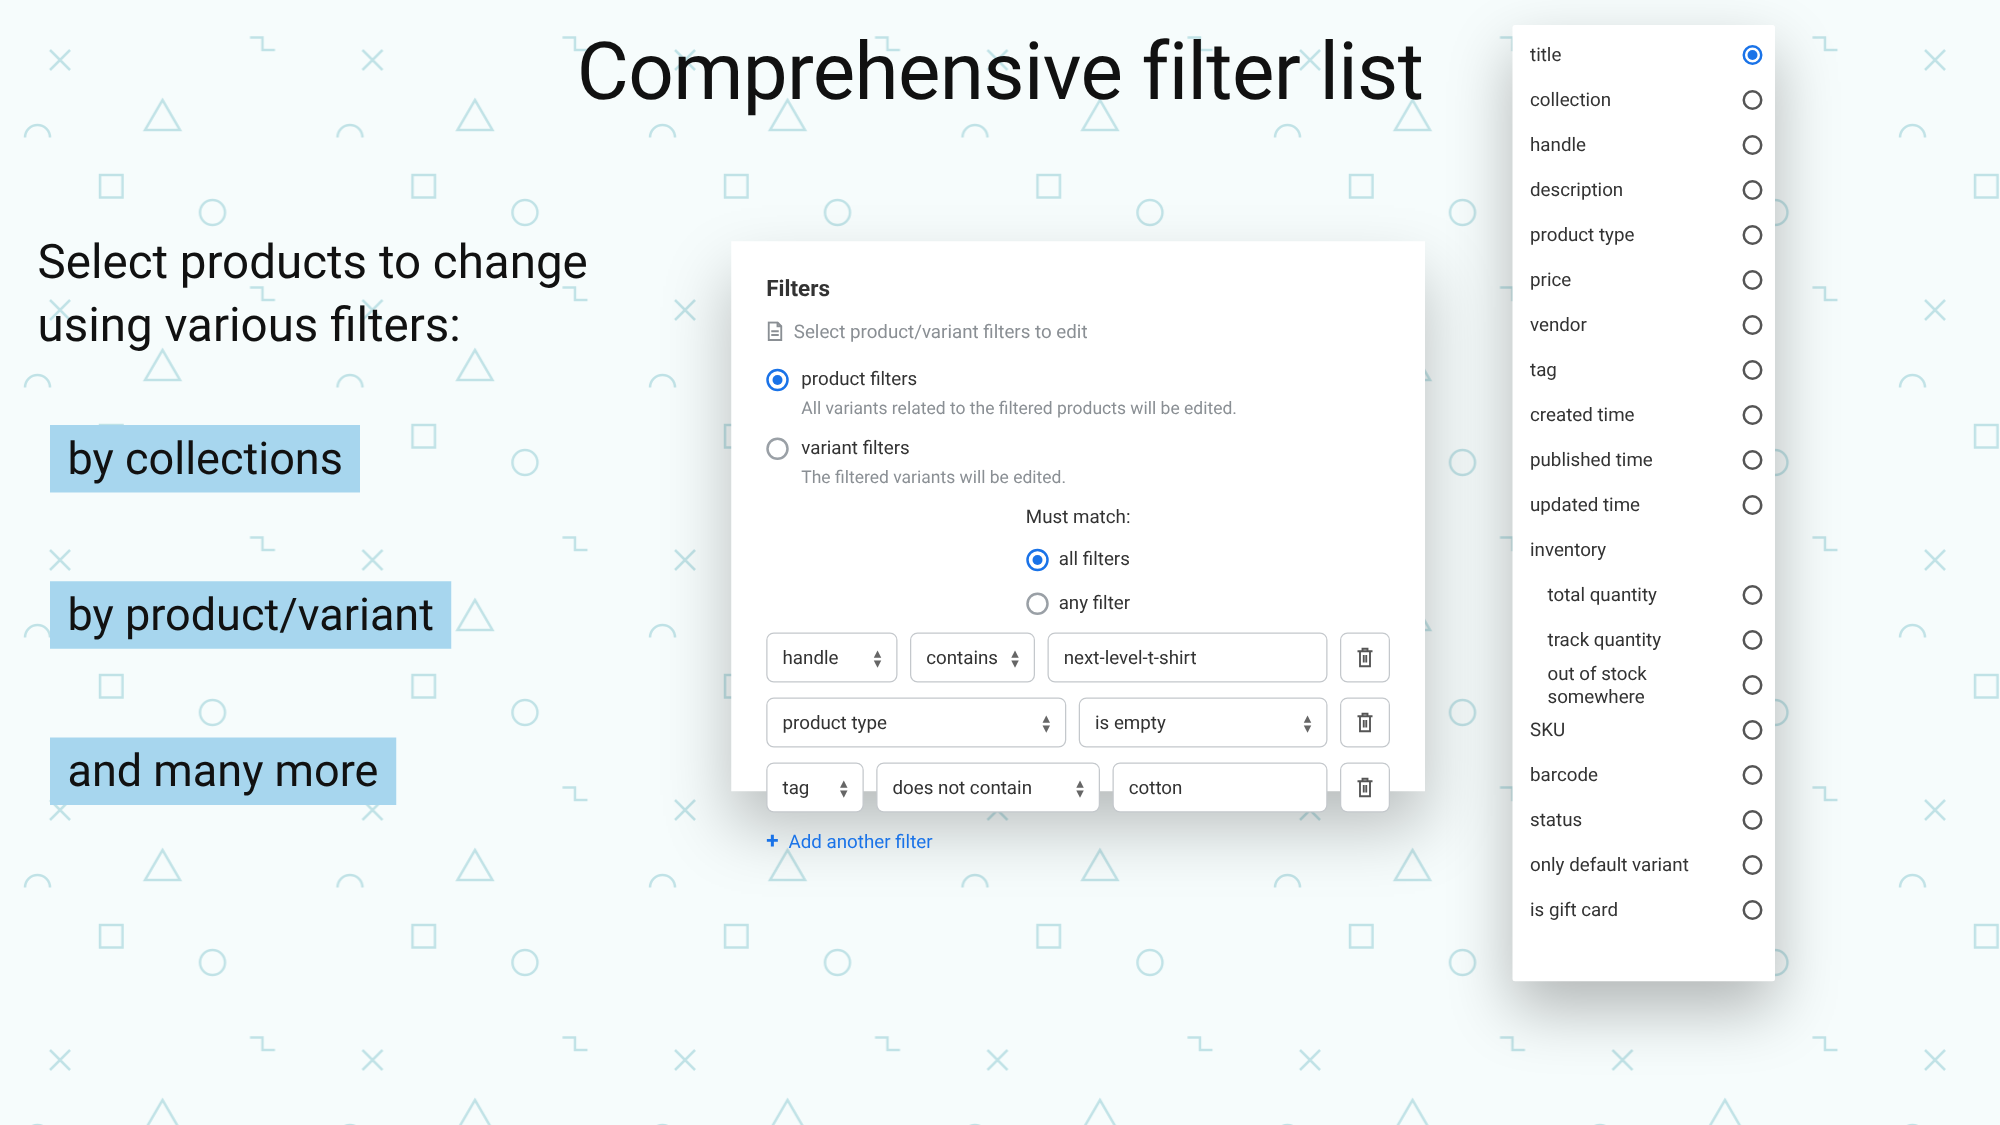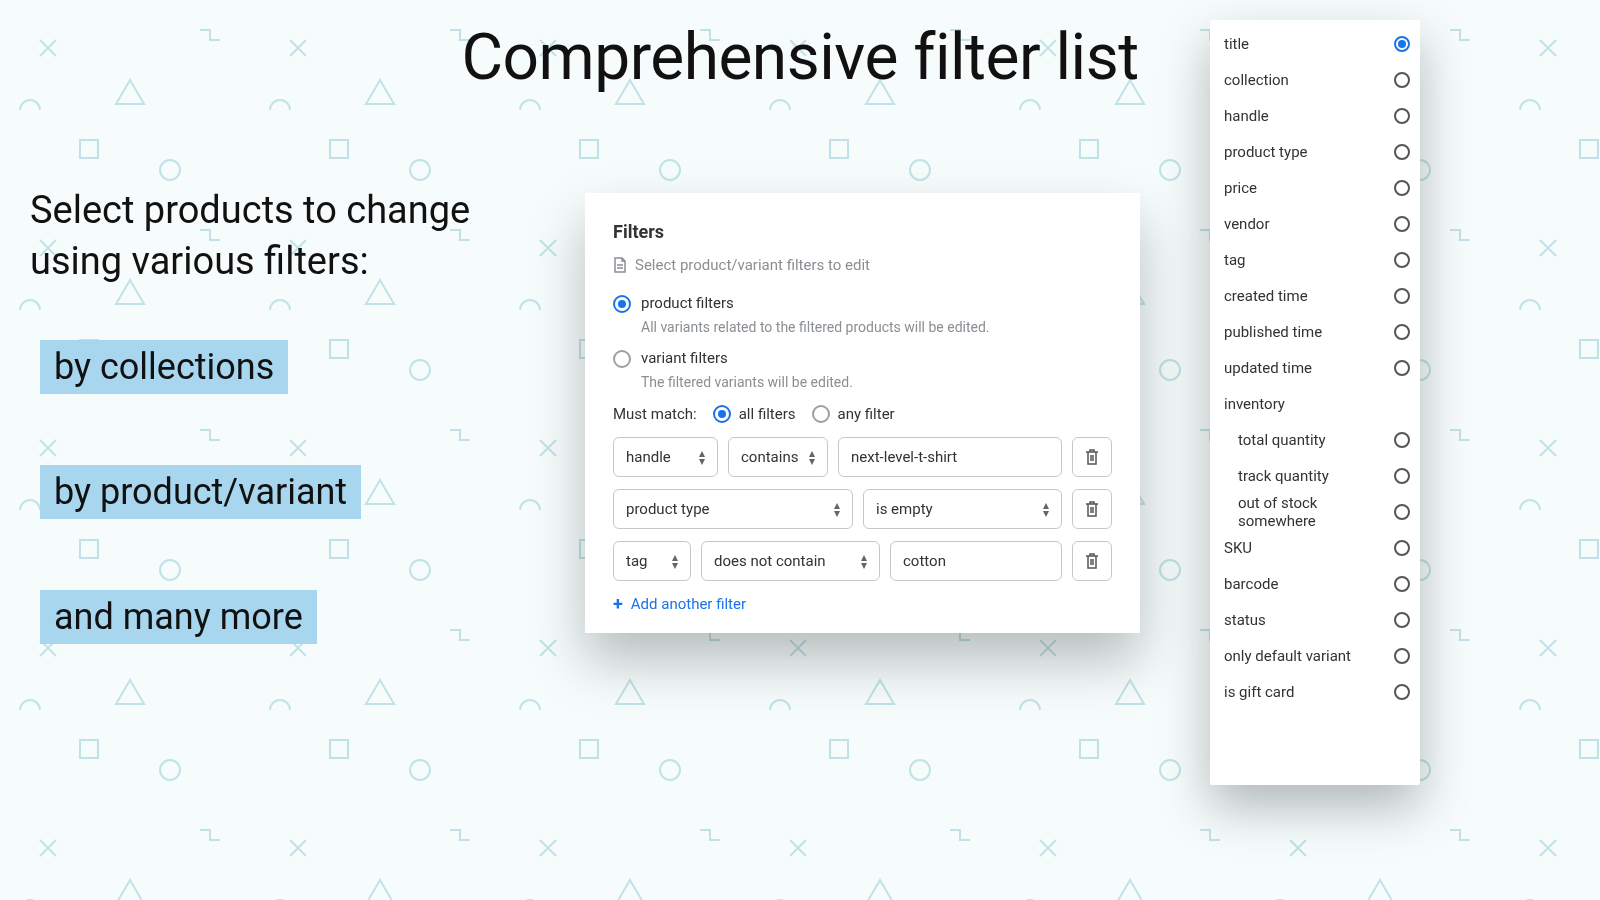--- a/index.html
+++ b/index.html
@@ -30,22 +30,22 @@
   .doc-icon { width: 14px; height: 16px; }
 
   .radio-group { margin-bottom: 14px; }
   .radio-row { display: flex; align-items: flex-start; gap: 10px; margin-bottom: 6px; }
   .radio { width: 18px; height: 18px; border: 2px solid #9aa0a6; border-radius: 50%; flex-shrink: 0; margin-top: 1px; display: flex; align-items: center; justify-content: center; cursor: pointer; }
   .radio.checked { border-color: #1a73e8; }
   .radio.checked::after { content: ""; width: 8px; height: 8px; background: #1a73e8; border-radius: 50%; }
   .radio-label { font-size: 15px; color: #333; }
   .radio-sub { font-size: 14px; color: #8a8f94; margin-left: 28px; margin-bottom: 14px; }
 
-  .match-row { display: flex; align-items: center; gap: 16px; font-size: 15px; color: #333; margin: 8px 0 14px; }
-  .match-row .radio-inline { display: flex; align-items: center; gap: 8px; }
+  .match-row { display: flex; align-items: center; gap: 16px; font-size: 15px; color: #333; margin: 8px 0 14px; flex-direction: column; }
+  .match-row .radio-inline { display: flex; gap: 8px; }
 
   .rule-row { display: flex; align-items: center; gap: 10px; margin-bottom: 12px; }
   .select-box, .text-box {
     height: 40px; border: 1px solid #c4c8cc; border-radius: 6px; background: #fff;
     display: flex; align-items: center; justify-content: space-between; padding: 0 10px 0 12px;
     font-size: 15px; color: #333; cursor: pointer; position: relative;
   }
   .select-box .sort-icon { color: #666; font-size: 12px; line-height: 1; display: flex; flex-direction: column; gap: -2px; }
   .text-box { cursor: text; }
   .trash-btn {
@@ -224,20 +224,24 @@
     </div>
     <div class="fl-item">
       <span class="fl-label">collection</span>
       <span class="fl-radio"></span>
     </div>
     <div class="fl-item">
       <span class="fl-label">handle</span>
       <span class="fl-radio"></span>
     </div>
     <div class="fl-item">
+      <span class="fl-label">description</span>
+      <span class="fl-radio"></span>
+    </div>
+    <div class="fl-item">
       <span class="fl-label">product type</span>
       <span class="fl-radio"></span>
     </div>
     <div class="fl-item">
       <span class="fl-label">price</span>
       <span class="fl-radio"></span>
     </div>
     <div class="fl-item">
       <span class="fl-label">vendor</span>
       <span class="fl-radio"></span>

